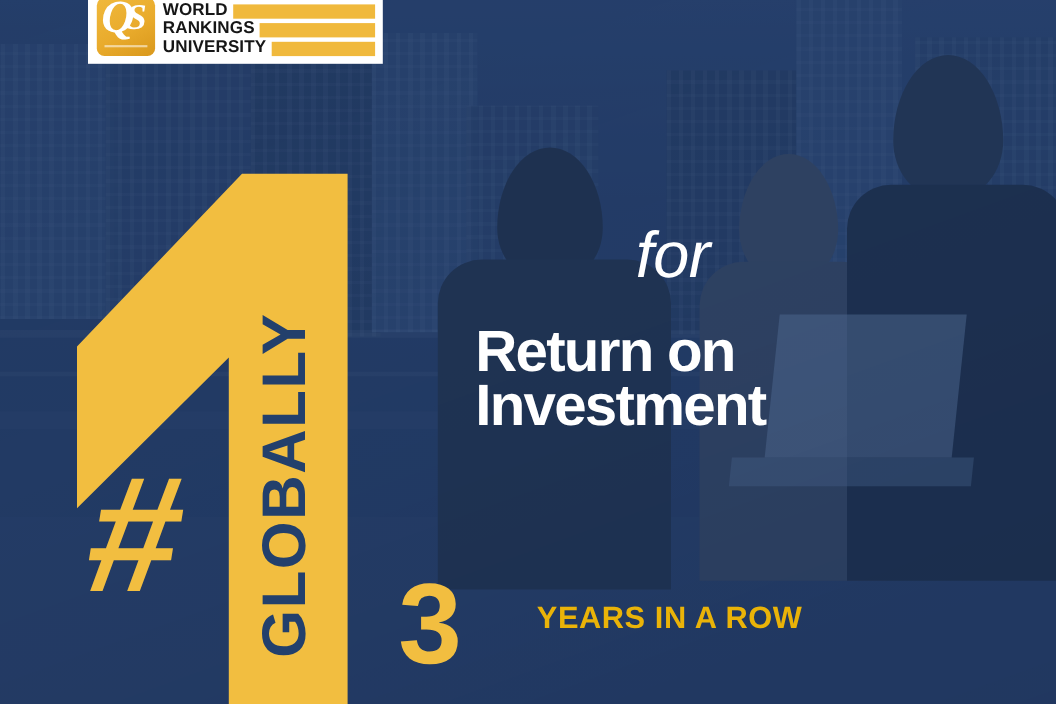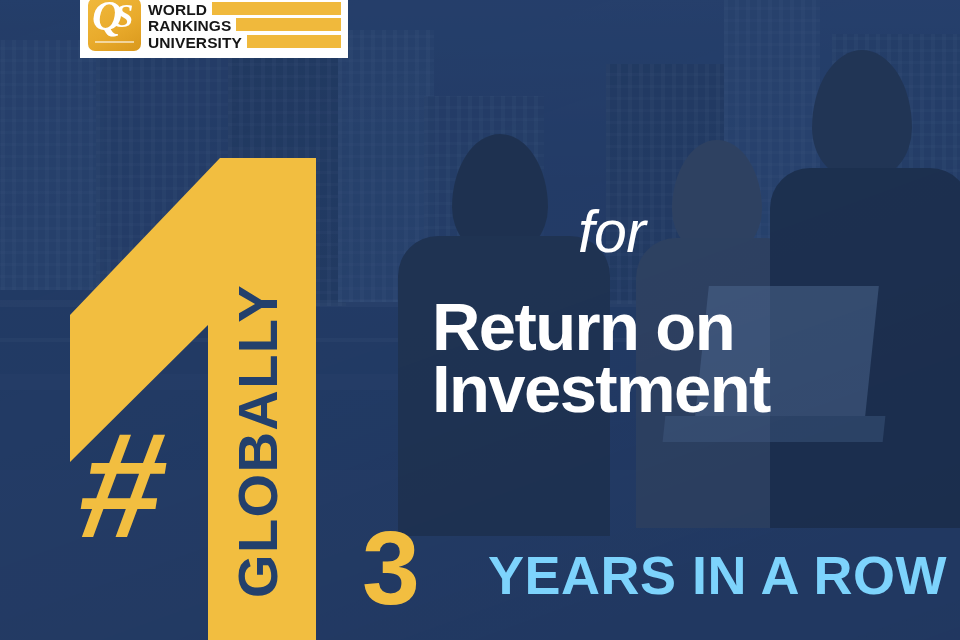--- a/index.html
+++ b/index.html
@@ -65,21 +65,21 @@
   .qs-mark .qs-s{
     position:absolute;color:#ffffff;font-family:"Liberation Serif", serif;
     font-weight:700;line-height:1;
   }
   .qs-mark .qs-q{left:4px;top:-3px;font-size:42px;font-style:italic;}
   .qs-mark .qs-s{left:27px;top:2px;font-size:33px;font-style:italic;}
   .qs-mark .qs-underline{
     position:absolute;left:7px;right:7px;bottom:8px;height:2px;background:rgba(255,255,255,.55);
   }
   .qs-words{display:flex;flex-direction:column;gap:1px;flex:1 1 auto;}
-  .qs-line{display:flex;align-items:flex-start;gap:5px;}
+  .qs-line{display:flex;align-items:flex-end;gap:5px;}
   .qs-line .t{
     color:#161616;font-weight:700;font-size:15.5px;letter-spacing:.1px;line-height:1.02;
     white-space:nowrap;font-family:"Liberation Sans", sans-serif;
   }
   .qs-line .bar{height:13px;background:#f0b93c;flex:1 1 auto;min-width:14px;}
 
   
   .numone{
     position:absolute;left:60px;top:150px;width:270px;height:490px;
   }
@@ -106,33 +106,33 @@
   }
 
   
   .for{
     position:absolute;left:578px;top:203px;
     color:#ffffff;font-style:italic;font-weight:400;
     font-size:59px;line-height:1;letter-spacing:-.5px;
   }
   .roi{
     position:absolute;left:432px;top:296px;width:470px;
-    color:#ffffff;font-weight:700;font-size:67px;line-height:.92;
+    color:#ffffff;font-weight:700;font-size:53px;line-height:.92;
     letter-spacing:-1.6px;
   }
   .roi span{display:block;}
 
   .three{
     position:absolute;left:362px;top:516px;
     color:#f2be40;font-weight:700;font-size:104px;line-height:1;
     letter-spacing:-2px;
   }
   .yiar{
     position:absolute;left:488px;top:548px;
-    color:#7dd3fc;font-weight:700;font-size:54px;line-height:1;
+    color:#eab308;font-weight:700;font-size:28px;line-height:1;
     letter-spacing:.5px;white-space:nowrap;
   }
 </style>
 </head>
 <body>
 
 <div id="poster">
 
   <div class="bg-photo">
     <div class="bg-sky"></div>

